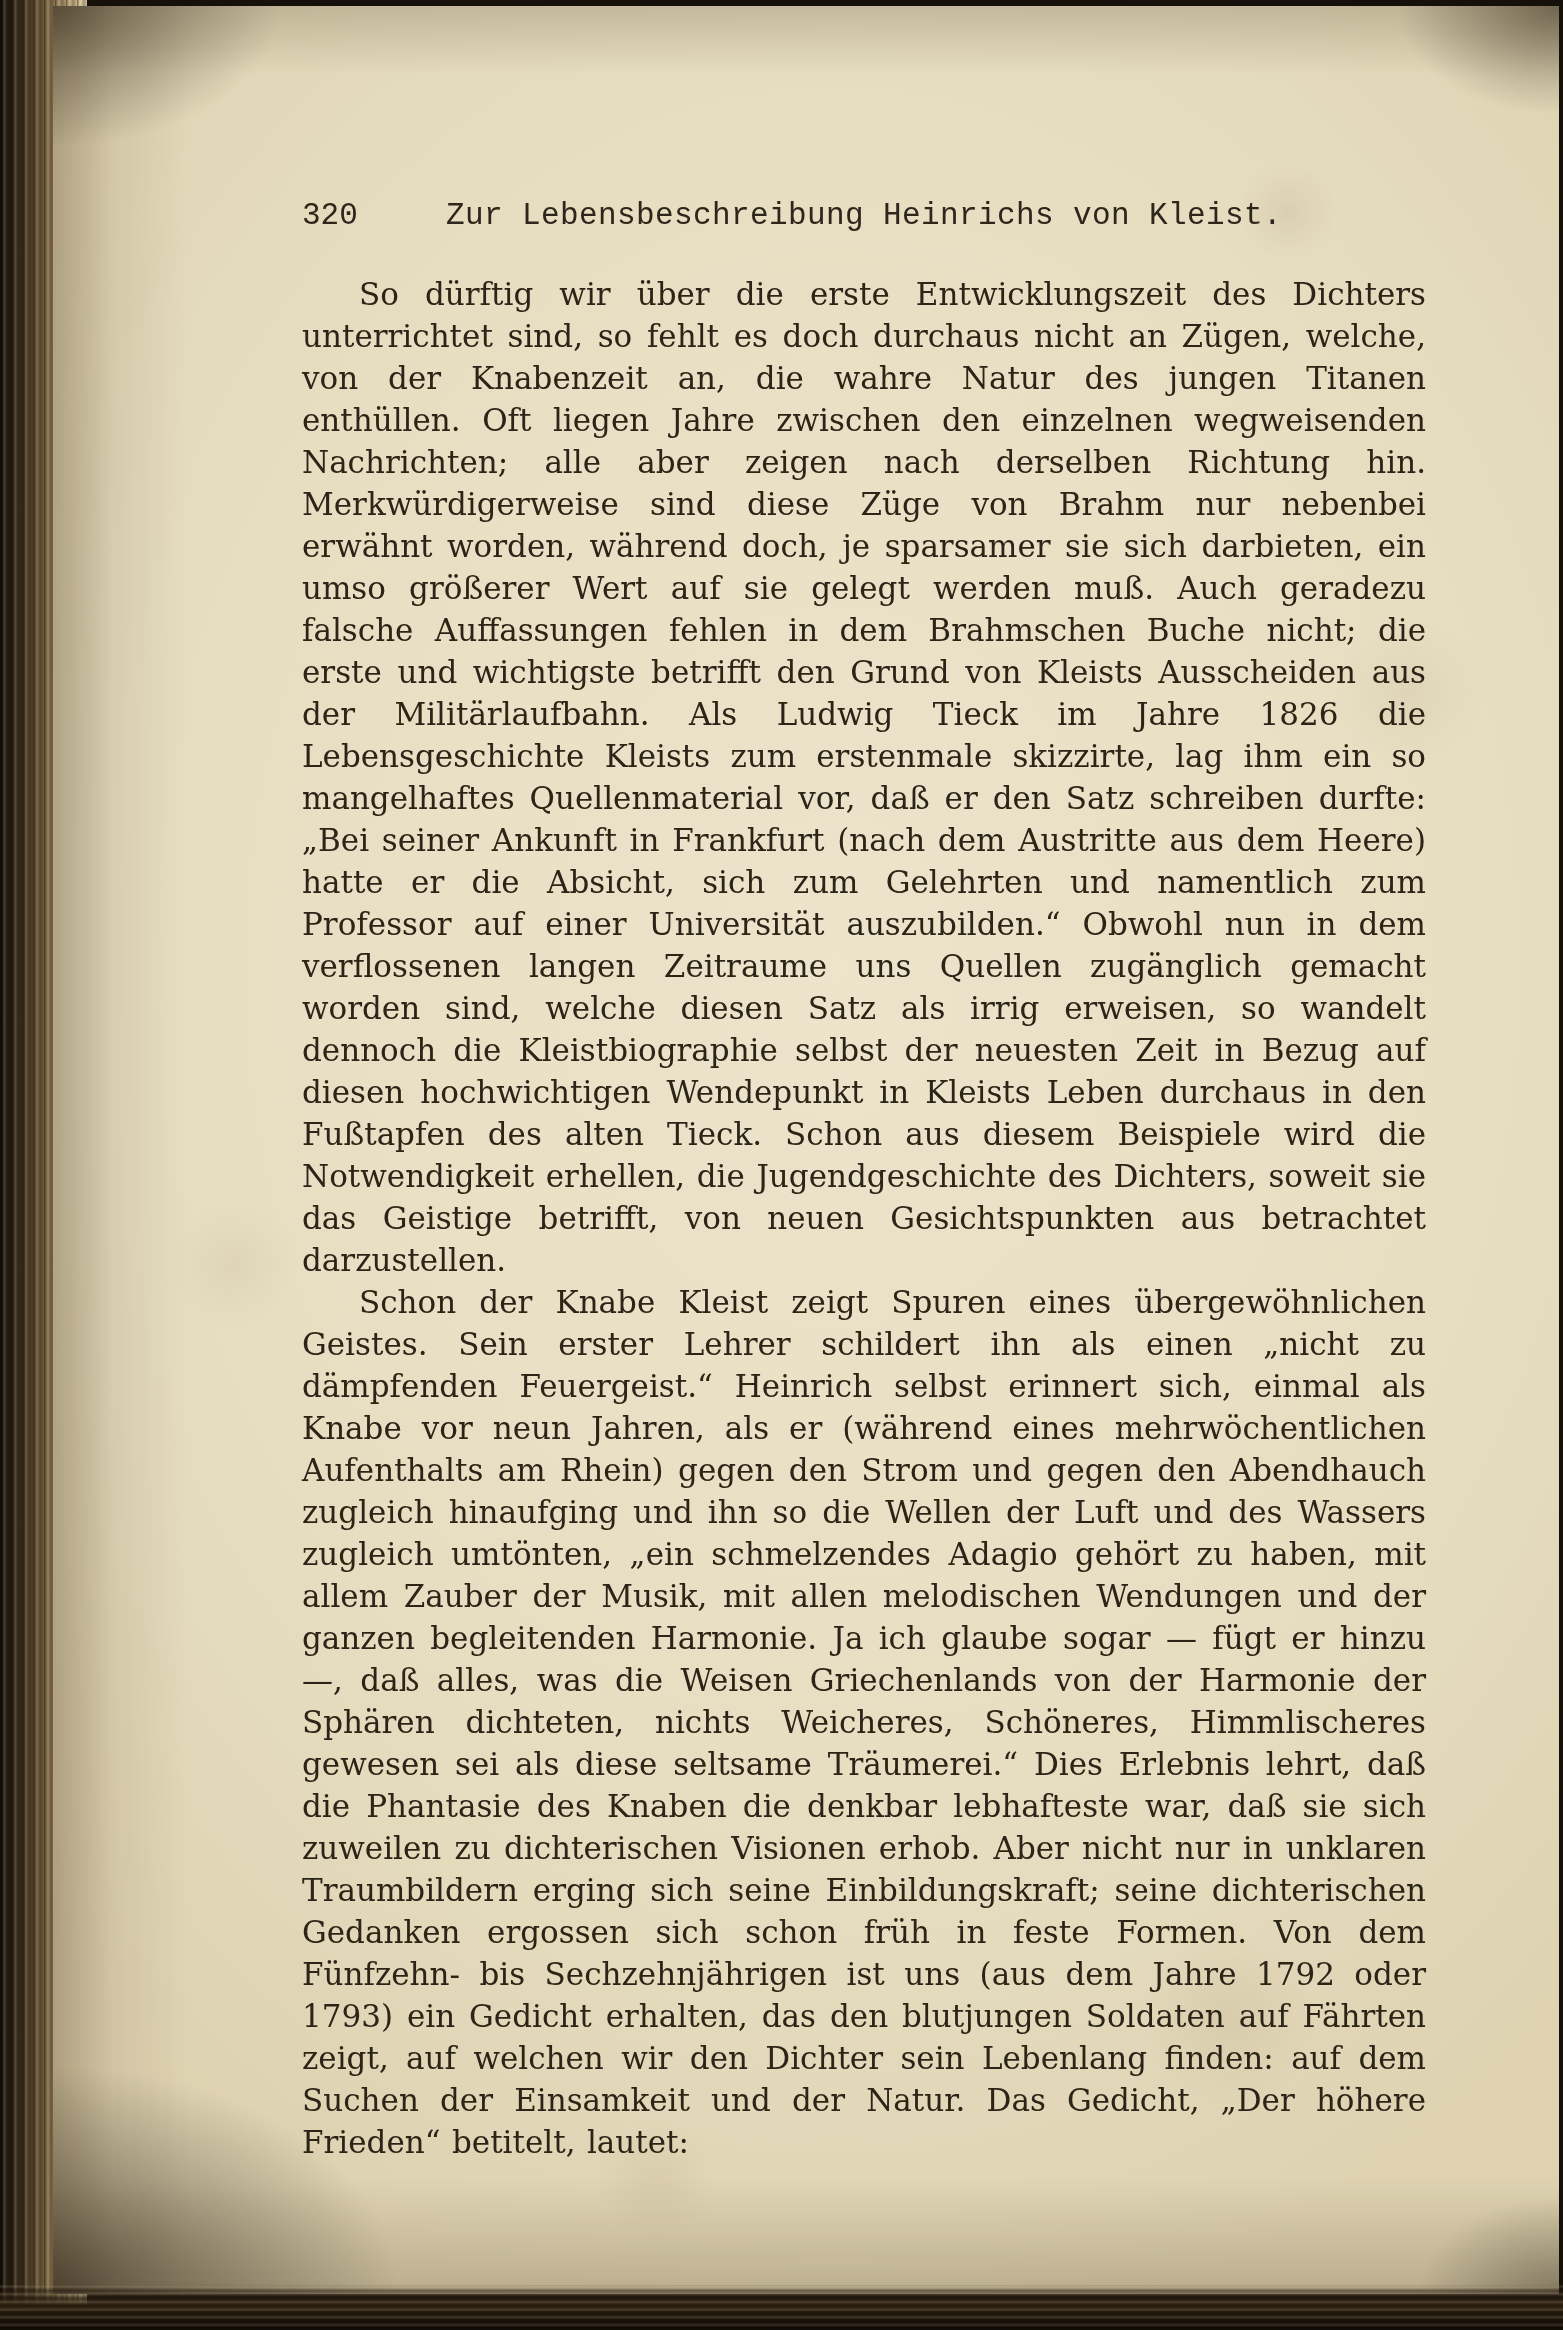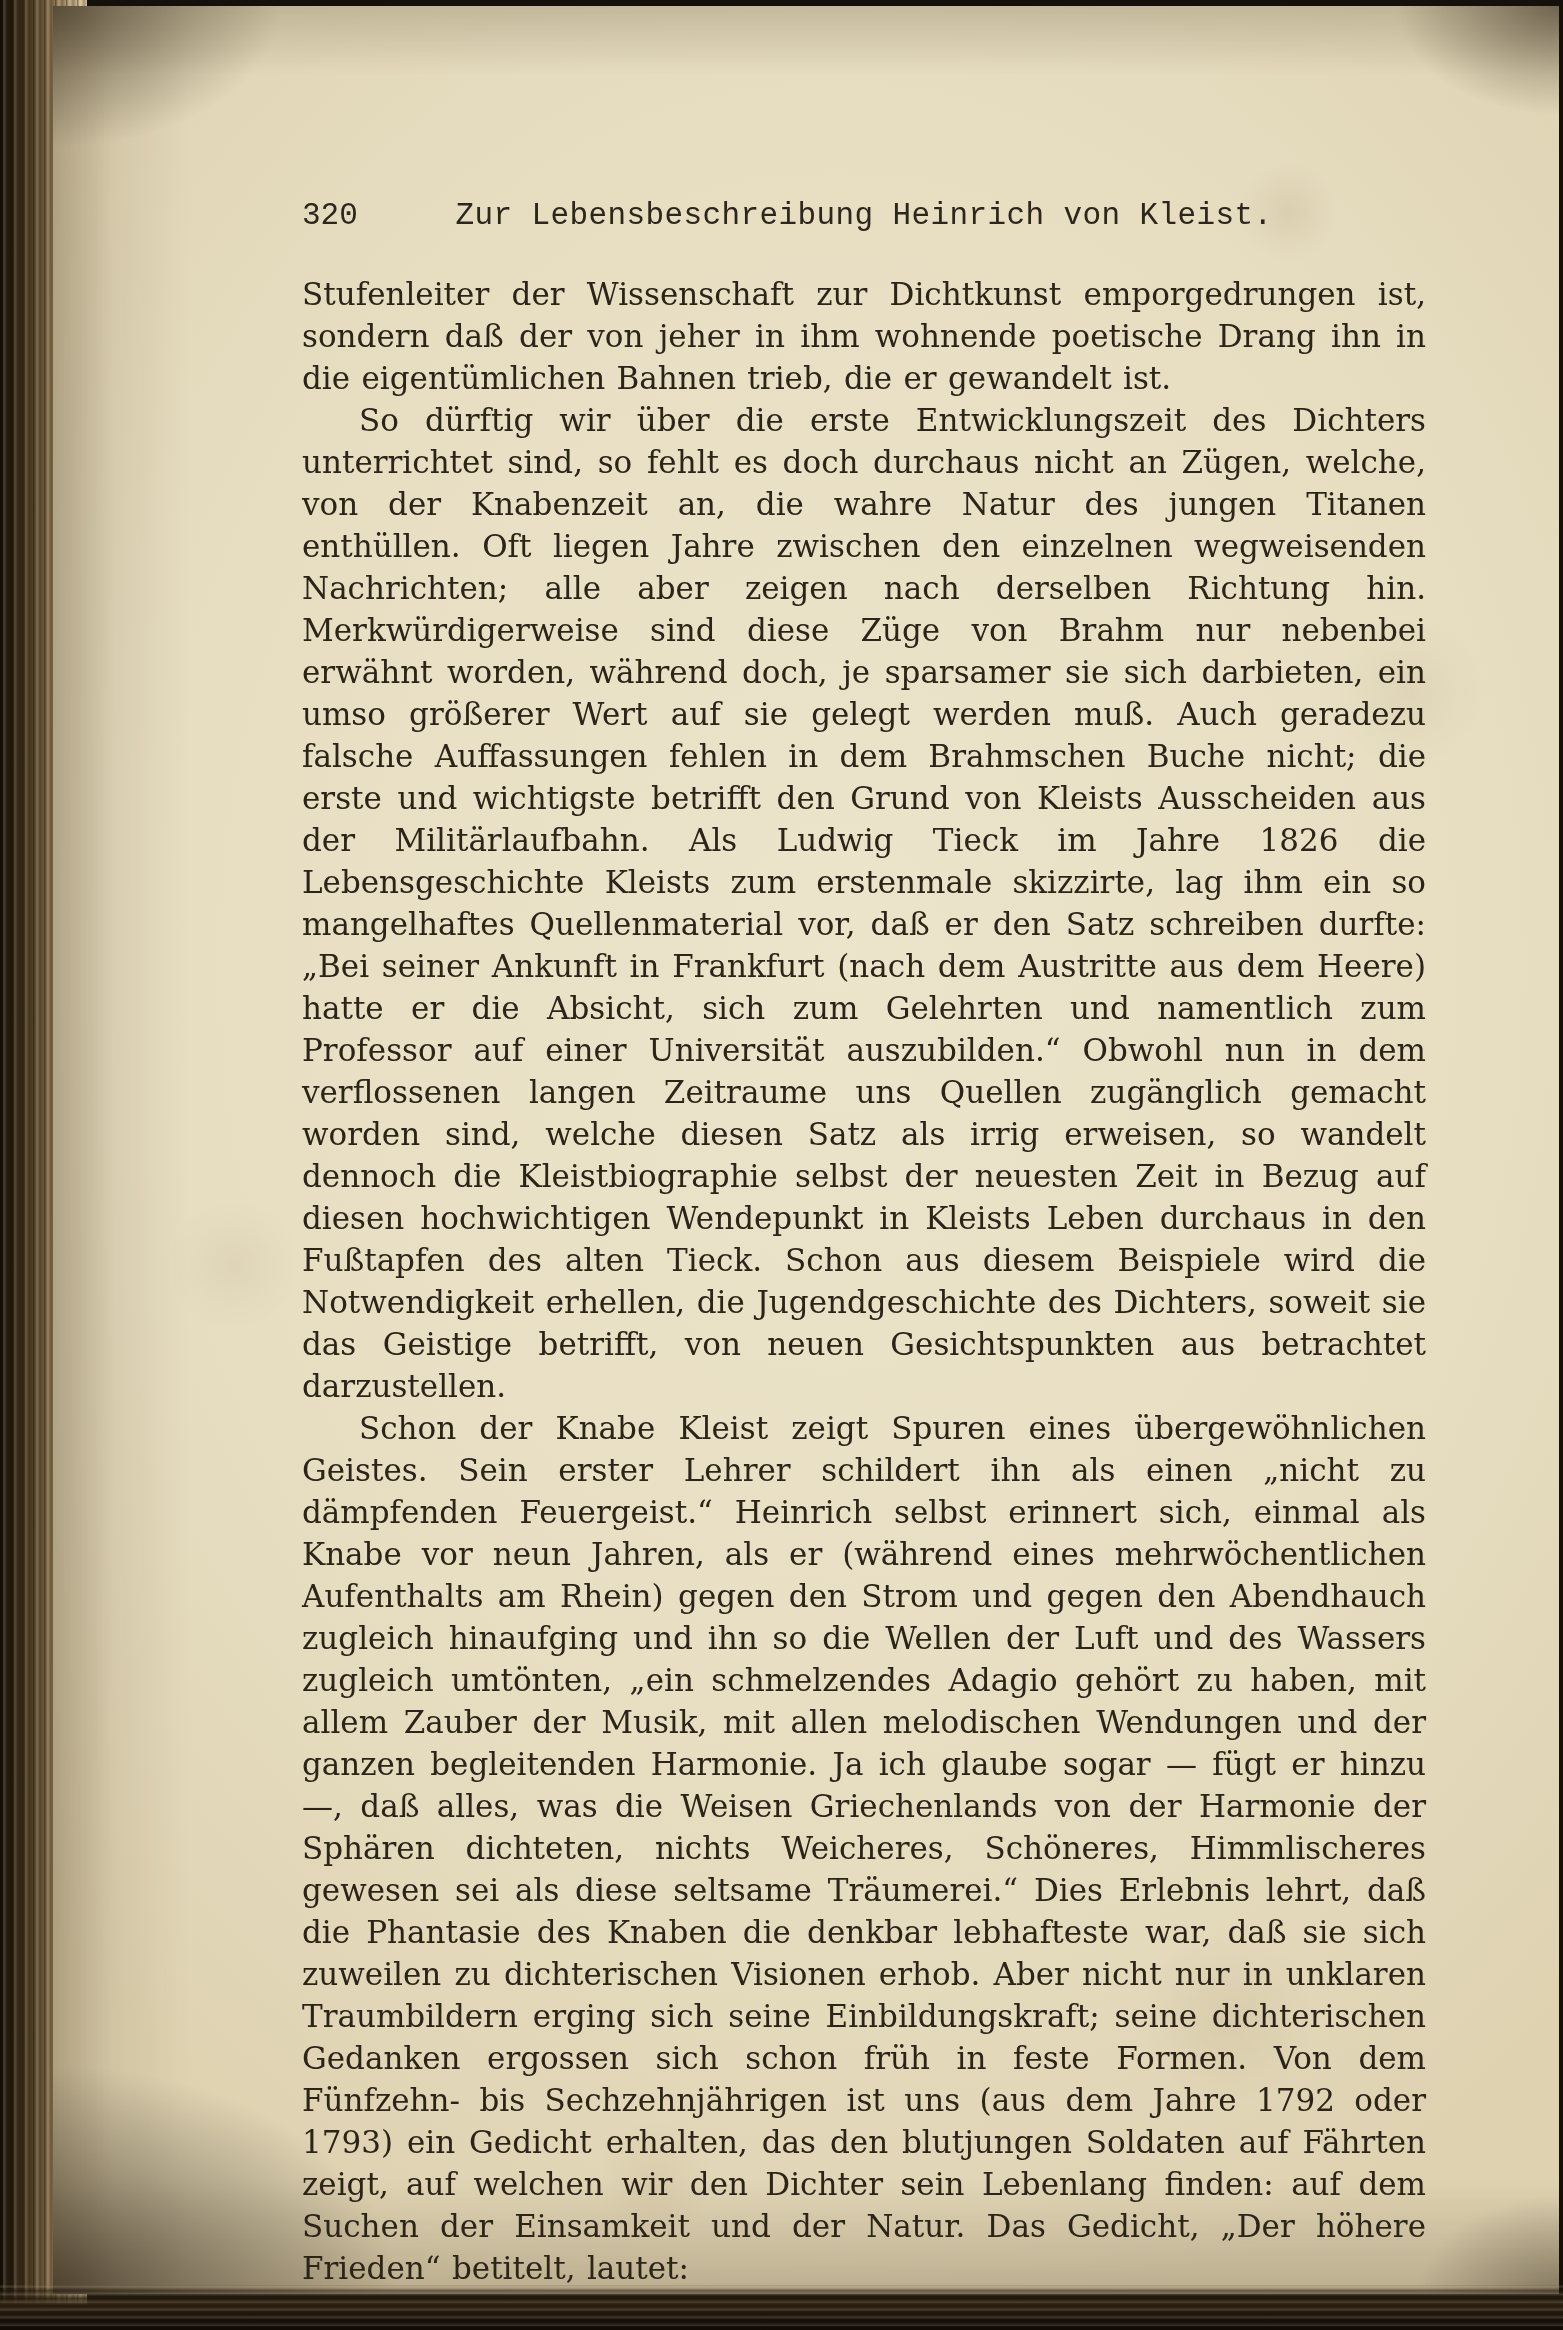--- a/index.html
+++ b/index.html
@@ -117,23 +117,22 @@
 <body>
 
 <div class="book-edge-left"></div>
 
 <div class="paper">
   <div class="paper-texture"></div>
 </div>
 
 <div class="running-header">
   <span class="page-number">320</span>
-  <span class="header-title">Zur Lebensbeschreibung Heinrich von Kleist.</span>
+  <span class="header-title">Zur Lebensbeschreibung Heinrichs von Kleist.</span>
 </div>
 
 <div class="text-block">
-  <p>Stufenleiter der Wissenschaft zur Dichtkunst emporgedrungen ist, sondern daß der von jeher in ihm wohnende poetische Drang ihn in die eigentümlichen Bahnen trieb, die er gewandelt ist.</p>
   <p class="indent">So dürftig wir über die erste Entwicklungszeit des Dichters unterrichtet sind, so fehlt es doch durchaus nicht an Zügen, welche, von der Knabenzeit an, die wahre Natur des jungen Titanen enthüllen. Oft liegen Jahre zwischen den einzelnen wegweisenden Nachrichten; alle aber zeigen nach derselben Richtung hin. Merkwürdigerweise sind diese Züge von Brahm nur nebenbei erwähnt worden, während doch, je sparsamer sie sich darbieten, ein umso größerer Wert auf sie gelegt werden muß. Auch geradezu falsche Auffassungen fehlen in dem Brahmschen Buche nicht; die erste und wichtigste betrifft den Grund von Kleists Ausscheiden aus der Militärlaufbahn. Als Ludwig Tieck im Jahre 1826 die Lebensgeschichte Kleists zum erstenmale skizzirte, lag ihm ein so mangelhaftes Quellenmaterial vor, daß er den Satz schreiben durfte: „Bei seiner Ankunft in Frankfurt (nach dem Austritte aus dem Heere) hatte er die Absicht, sich zum Gelehrten und namentlich zum Professor auf einer Universität auszubilden.“ Obwohl nun in dem verflossenen langen Zeitraume uns Quellen zugänglich gemacht worden sind, welche diesen Satz als irrig erweisen, so wandelt dennoch die Kleistbiographie selbst der neuesten Zeit in Bezug auf diesen hochwichtigen Wendepunkt in Kleists Leben durchaus in den Fußtapfen des alten Tieck. Schon aus diesem Beispiele wird die Notwendigkeit erhellen, die Jugendgeschichte des Dichters, soweit sie das Geistige betrifft, von neuen Gesichtspunkten aus betrachtet darzustellen.</p>
   <p class="indent">Schon der Knabe Kleist zeigt Spuren eines übergewöhnlichen Geistes. Sein erster Lehrer schildert ihn als einen „nicht zu dämpfenden Feuergeist.“ Heinrich selbst erinnert sich, einmal als Knabe vor neun Jahren, als er (während eines mehrwöchentlichen Aufenthalts am Rhein) gegen den Strom und gegen den Abendhauch zugleich hinaufging und ihn so die Wellen der Luft und des Wassers zugleich umtönten, „ein schmelzendes Adagio gehört zu haben, mit allem Zauber der Musik, mit allen melodischen Wendungen und der ganzen begleitenden Harmonie. Ja ich glaube sogar — fügt er hinzu —, daß alles, was die Weisen Griechenlands von der Harmonie der Sphären dichteten, nichts Weicheres, Schöneres, Himmlischeres gewesen sei als diese seltsame Träumerei.“ Dies Erlebnis lehrt, daß die Phantasie des Knaben die denkbar lebhafteste war, daß sie sich zuweilen zu dichterischen Visionen erhob. Aber nicht nur in unklaren Traumbildern erging sich seine Einbildungskraft; seine dichterischen Gedanken ergossen sich schon früh in feste Formen. Von dem Fünfzehn- bis Sechzehnjährigen ist uns (aus dem Jahre 1792 oder 1793) ein Gedicht erhalten, das den blutjungen Soldaten auf Fährten zeigt, auf welchen wir den Dichter sein Lebenlang finden: auf dem Suchen der Einsamkeit und der Natur. Das Gedicht, „Der höhere Frieden“ betitelt, lautet:</p>
 </div>
 
 <div class="book-edge-bottom"></div>
 
 
 </body></html>

